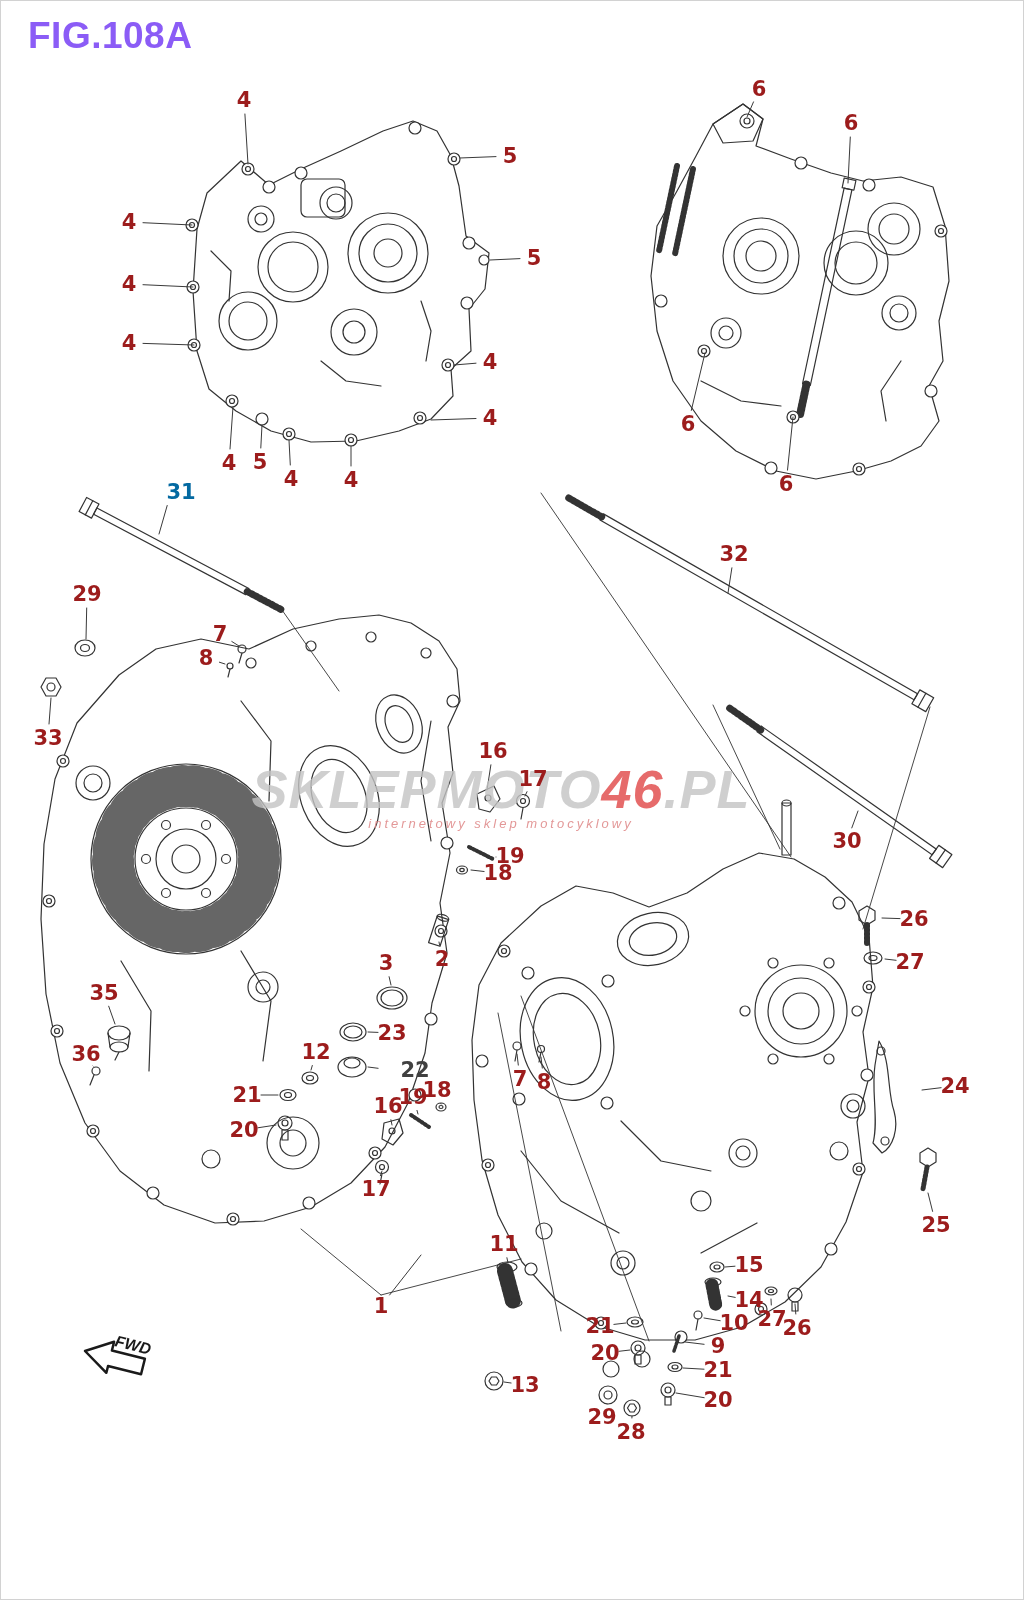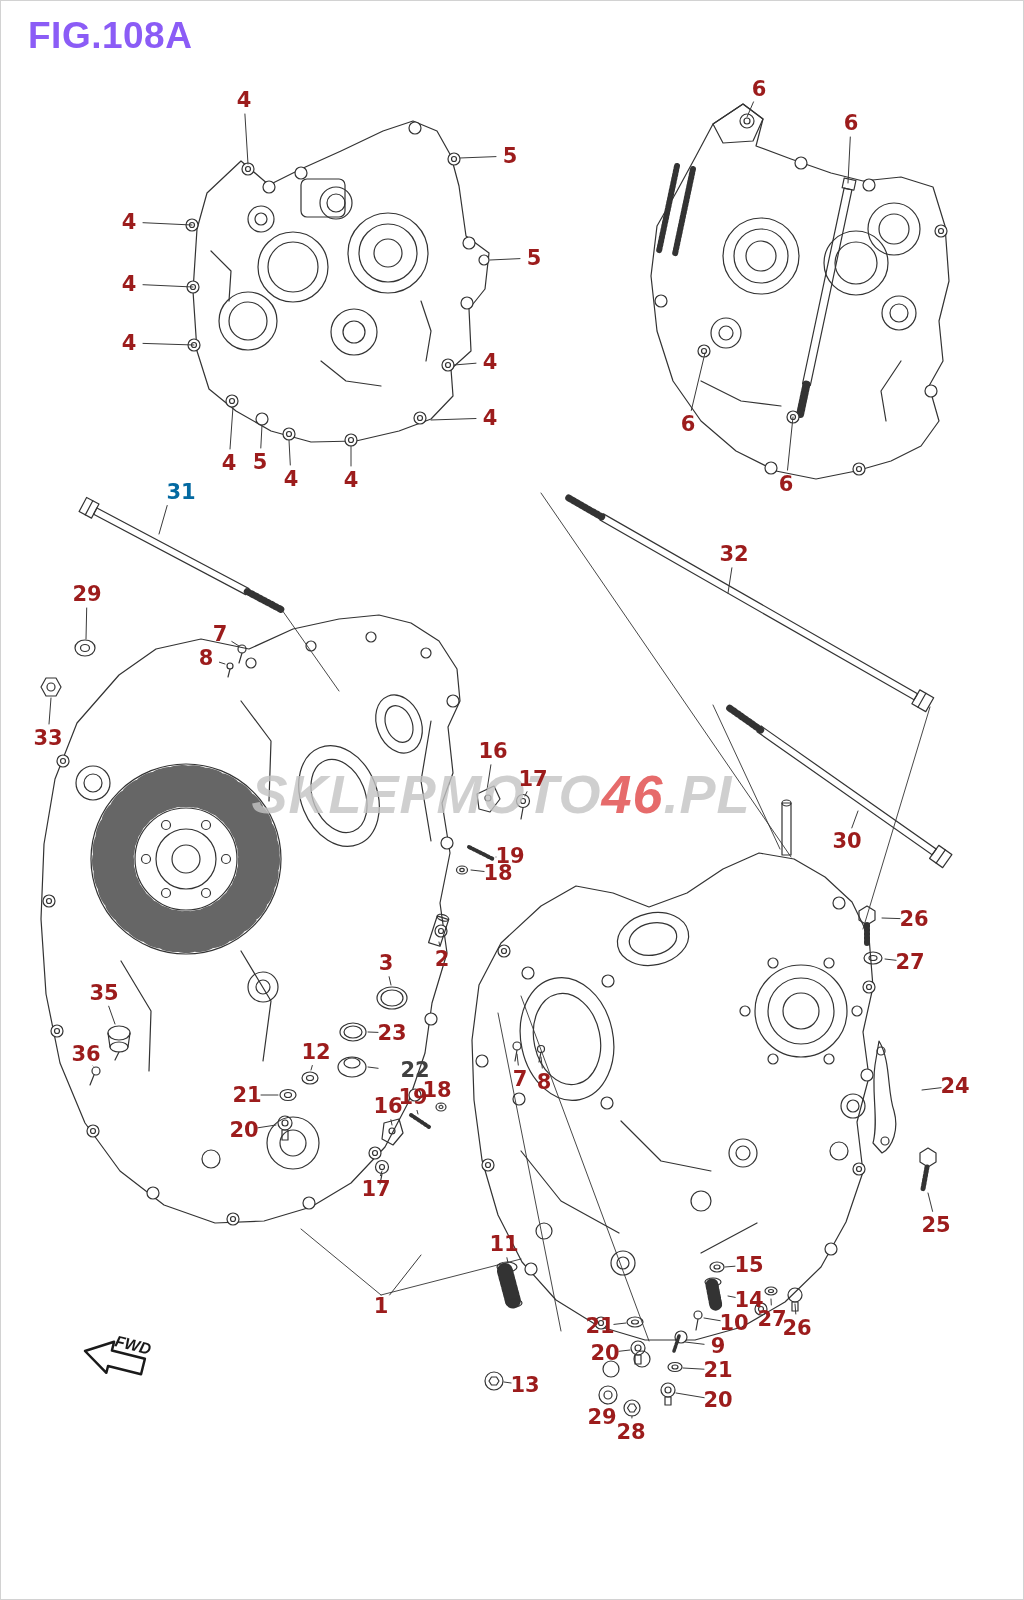--- a/index.html
+++ b/index.html
@@ -543,20 +543,21 @@
           <line x1="510.1" y1="1382.0" x2="503" y2="1381"></line>
           <line x1="703.2" y1="1396.7" x2="675" y2="1392"></line>
           <line x1="606.0" y1="1402.9" x2="606" y2="1403"></line>
           <line x1="630.9" y1="1417.0" x2="631" y2="1415"></line>
         </g>
     </g>
   </svg>
 
   <div class="watermark">
     <div class="wm-main"><span>SKLEPMOTO</span><span class="wm-accent">46</span><span>.PL</span></div>
+    <div class="wm-sub">internetowy sklep motocyklowy</div>
   </div>
 
   <div id="callout-layer">
       <div class="callout" style="left: 243px; top: 99px; color: rgb(156, 28, 28);">4</div>
       <div class="callout" style="left: 509px; top: 155px; color: rgb(156, 28, 28);">5</div>
       <div class="callout" style="left: 128px; top: 221px; color: rgb(156, 28, 28);">4</div>
       <div class="callout" style="left: 128px; top: 283px; color: rgb(156, 28, 28);">4</div>
       <div class="callout" style="left: 533px; top: 257px; color: rgb(156, 28, 28);">5</div>
       <div class="callout" style="left: 128px; top: 342px; color: rgb(156, 28, 28);">4</div>
       <div class="callout" style="left: 489px; top: 361px; color: rgb(156, 28, 28);">4</div>

